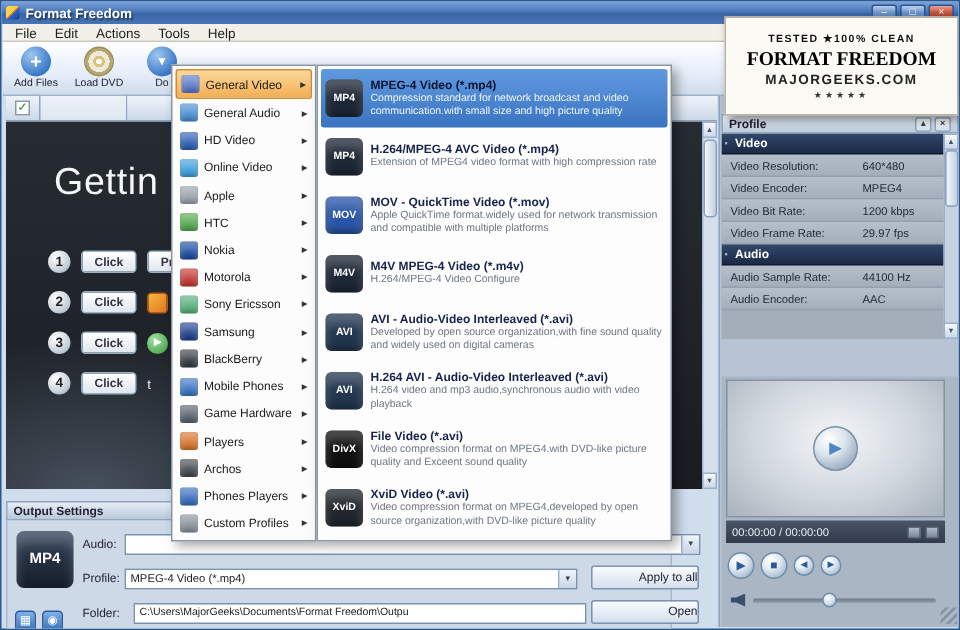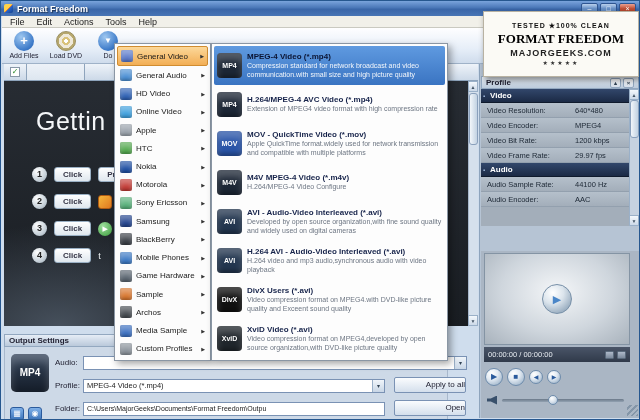--- a/index.html
+++ b/index.html
@@ -355,21 +355,21 @@
 
       <div class="out-row" style="top:31px; width:336px;">
         <span class="out-label">Profile:</span>
         <span class="combo" style="width:302px;">
           <span>MPEG-4 Video (*.mp4)</span>
           <span class="combo-arrow">▾</span>
         </span>
       </div>
       <button class="push-btn" style="top:30px; left:389px;">Apply to all</button>
 
-      <div class="out-row" style="top:54px; width:336px;">
+      <div class="out-row" style="top:54px; width:336px;justify-content:space-between;">
         <span class="out-label">Folder:</span>
         <span class="text-input" style="width:302px;">
           <span>C:\Users\MajorGeeks\Documents\Format Freedom\Outpu</span>
         </span>
       </div>
       <button class="push-btn" style="top:53px; left:389px;">Open</button>
 
       <div class="mini-btns">
         <span class="mini-btn">▦</span>
         <span class="mini-btn">◉</span>
@@ -438,31 +438,31 @@
         <span class="cat-label">Mobile Phones</span>
         <span class="cat-arrow">▶</span>
       </div>
       <div class="cat-item">
         <span class="cat-icon" style="background: rgb(90, 101, 112);"></span>
         <span class="cat-label">Game Hardware</span>
         <span class="cat-arrow">▶</span>
       </div>
       <div class="cat-item">
         <span class="cat-icon" style="background: rgb(216, 119, 47);"></span>
-        <span class="cat-label">Sample</span>
+        <span class="cat-label">Players</span>
         <span class="cat-arrow">▶</span>
       </div>
       <div class="cat-item">
         <span class="cat-icon" style="background: rgb(71, 76, 82);"></span>
         <span class="cat-label">Archos</span>
         <span class="cat-arrow">▶</span>
       </div>
       <div class="cat-item">
         <span class="cat-icon" style="background: rgb(59, 111, 192);"></span>
-        <span class="cat-label">Media Sample</span>
+        <span class="cat-label">Phones Players</span>
         <span class="cat-arrow">▶</span>
       </div>
       <div class="cat-item">
         <span class="cat-icon" style="background: rgb(138, 146, 154);"></span>
         <span class="cat-label">Custom Profiles</span>
         <span class="cat-arrow">▶</span>
       </div>
     </div>
   <div class="submenu-popup">
       <div class="fmt-item selected">
@@ -503,21 +503,21 @@
       <div class="fmt-item">
         <span class="fmt-icon" style="background: rgb(35, 54, 79);">AVI</span>
         <span class="fmt-text">
           <span class="fmt-title">H.264 AVI - Audio-Video Interleaved (*.avi)</span>
           <span class="fmt-desc">H.264 video and mp3 audio,synchronous audio with video playback</span>
         </span>
       </div>
       <div class="fmt-item">
         <span class="fmt-icon" style="background: rgb(17, 17, 17);">DivX</span>
         <span class="fmt-text">
-          <span class="fmt-title">DivX Users (*.avi)</span>
+          <span class="fmt-title">File Video (*.avi)</span>
           <span class="fmt-desc">Video compression format on MPEG4.with DVD-like picture quality and Exceent sound quality</span>
         </span>
       </div>
       <div class="fmt-item">
         <span class="fmt-icon" style="background: rgb(32, 38, 44);">XviD</span>
         <span class="fmt-text">
           <span class="fmt-title">XviD Video (*.avi)</span>
           <span class="fmt-desc">Video compression format on MPEG4,developed by open source organization,with DVD-like picture quality</span>
         </span>
       </div>

